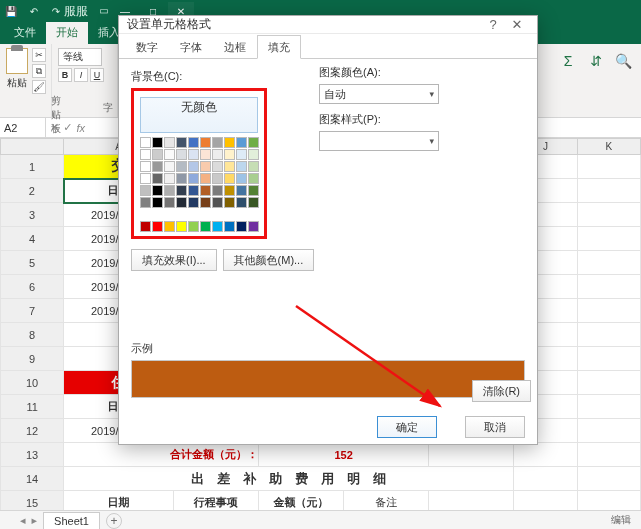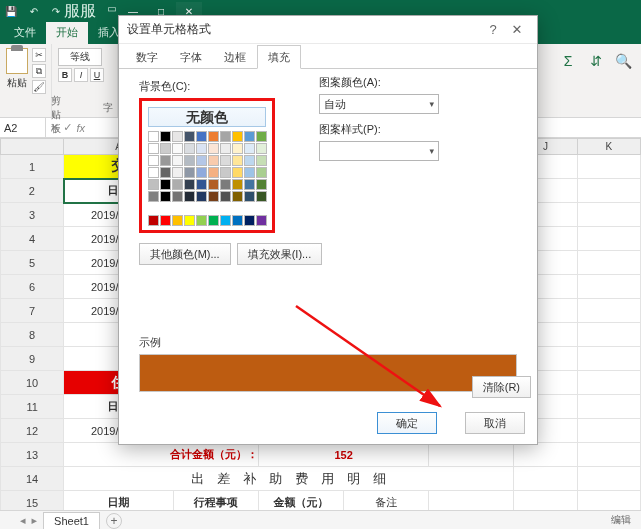--- a/index.html
+++ b/index.html
@@ -24,21 +24,21 @@
 .rgroup { border-right: 1px solid #e1e1e1; padding: 4px 6px 2px 6px; display: flex; flex-direction: column; justify-content: space-between; }
 .rgroup-label { text-align: center; font-size: 10px; color: #666; margin-left: 45px; }
 .clipboard-top { display: flex; gap: 4px; align-items: flex-start; }
 .paste-big { display: flex; flex-direction: column; align-items: center; width: 30px; }
 .paste-icon { width: 22px; height: 26px; background: #fff; border: 1px solid #c9a961; position: relative; }
 .paste-icon::before { content: ""; position: absolute; top: -4px; left: 4px; width: 12px; height: 6px; background: #888; border-radius: 2px 2px 0 0; }
 .mini-btns { display: flex; flex-direction: column; gap: 2px; }
 .mini-btn { width: 14px; height: 14px; border: 1px solid #ccc; background: #fff; font-size: 9px; display:flex; align-items:center; justify-content:center;}
 .font-controls { display: flex; flex-direction: column; gap: 2px; }
 .font-row { display: flex; gap: 2px; }
-.font-select { border: 1px solid #c6c6c6; background: #fff; height: 18px; font-size: 10px; padding: 0 11px; display: flex; align-items: center; }
+.font-select { border: 1px solid #c6c6c6; background: #fff; height: 18px; font-size: 10px; padding: 0 4px; display: flex; align-items: center; }
 .tail-group { flex: 1; display:flex; justify-content:flex-end; align-items: flex-start; padding: 6px; gap: 6px; }
 .icon-stack { width: 22px; height: 22px; display:flex; align-items:center; justify-content:center; color: #217346; font-size: 14px; }
 
 
 .refbar { height: 20px; border-bottom: 1px solid #d6d6d6; display: flex; background: #fff; }
 .namebox { width: 46px; border-right: 1px solid #d6d6d6; padding: 2px 4px; font-size: 11px; display:flex; align-items:center; }
 .fx-btns { display: flex; align-items: center; padding: 0 4px; gap: 4px; color: #888; }
 .fx-input { flex: 1; padding: 2px 4px; }
 
 
@@ -55,29 +55,29 @@
 .sheet-add { width: 16px; height: 16px; border: 1px solid #ccc; border-radius: 50%; display:flex; align-items:center; justify-content:center; font-size: 12px; color: #666; }
 
 
 .dialog { position: absolute; left: 118px; top: 15px; width: 420px; height: 430px; background: #fff; border: 1px solid #aaa; box-shadow: 0 4px 20px rgba(0,0,0,0.3); display: flex; flex-direction: column; }
 .dlg-title { height: 28px; display: flex; align-items: center; padding: 0 8px; font-size: 12px; border-bottom: 1px solid #eaeaea; }
 .dlg-title .t { flex: 1; }
 .dlg-title .hbtn { width: 24px; text-align: center; color: #666; font-size: 13px; }
 .dlg-tabs { display: flex; border-bottom: 1px solid #ccc; padding-left: 6px; }
 .dlg-tab { padding: 4px 10px 3px 10px; font-size: 11px; color: #444; border: 1px solid transparent; position: relative; top: 1px; cursor: default; }
 .dlg-tab.active { border: 1px solid #ccc; border-bottom: 1px solid #fff; background: #fff; }
-.dlg-body { flex: 1; padding: 10px 20px; position: relative; }
+.dlg-body { flex: 1; padding: 10px 12px; position: relative; }
 .dlg-label { font-size: 11px; margin-bottom: 4px; }
 .dlg-select { width: 120px; height: 20px; border: 1px solid #b5b5b5; background: #fff; display: flex; align-items: center; justify-content: space-between; padding: 0 4px; font-size: 11px; }
 .dlg-select .chev { color: #555; font-size: 9px; }
 .dlg-right { position: absolute; left: 200px; top: 6px; }
 .dlg-right-row { margin-bottom: 8px; }
 
 .palette-box { border: 3px solid #e11; padding: 6px 6px 4px 6px; width: 136px; background: #fff; }
-.nocolor-btn { width: 100%; height: 20px; border: 1px solid #a6c8e6; background: linear-gradient(#f4f9fe,#eaf3fb); font-size: 14px; text-align: center; line-height: 18px; margin-bottom: 4px; font-weight: bold; }
+.nocolor-btn { width: 100%; height: 36px; border: 1px solid #a6c8e6; background: linear-gradient(#f4f9fe,#eaf3fb); font-size: 12px; text-align: center; line-height: 18px; margin-bottom: 4px; }
 .swatch-grid { display: grid; grid-template-columns: repeat(10, 11px); grid-auto-rows: 11px; gap: 1px; }
 .swatch { border: 1px solid #bbb; }
 .sep-row { height: 4px; grid-column: 1 / -1; }
 
 .small-btn { height: 22px; border: 1px solid #bfbfbf; background: linear-gradient(#fff,#f0f0f0); font-size: 11px; padding: 0 10px; display: inline-flex; align-items: center; }
 .btn-row { margin-top: 10px; display: flex; gap: 6px; }
 
 .ex-label { font-size: 11px; margin-top: 24px; }
 .ex-box { margin-top: 4px; height: 38px; border: 1px solid #c7c7c7; background: #bd5c11; }
 
@@ -90,21 +90,21 @@
 </head>
 <body>
 
 <div class="titlebar">
   <div class="qat">
     <span class="qat-btn">💾</span>
     <span class="qat-btn">↶</span>
     <span class="qat-btn">↷</span>
   </div>
   <div class="qat" style="gap:8px">
-    <span style="font-size:16px;color:#d8efe5">服服</span>
+    <span style="font-size:12px;color:#d8efe5">服服</span>
     <span class="qat-btn">▭</span>
   </div>
   <div class="win-btns">
     <span class="win-btn">—</span>
     <span class="win-btn">□</span>
     <span class="win-btn close">✕</span>
   </div>
 </div>
 
 <div class="ribbon-tabs">
@@ -303,21 +303,21 @@
   <tr>
           <td class="rowhead">13</td>
     <td colspan="2" style="color:#c00;font-weight:bold;text-align:right">合计金额（元）：</td>
     <td colspan="2" style="color:#c00;font-weight:bold">152</td>
     <td></td>
           <td></td>
           <td></td>
   </tr>
   <tr>
           <td class="rowhead">14</td>
-    <td colspan="5" style="font-weight:normal;font-size:13px">出　差　补　助　费　用　明　细</td>
+    <td colspan="5" style="font-weight:bold;font-size:13px">出　差　补　助　费　用　明　细</td>
     <td></td>
           <td></td>
   </tr>
   <tr>
           <td class="rowhead">15</td>
     <td style="font-weight:bold">日期</td>
     <td style="font-weight:bold">行程事项</td>
     <td style="font-weight:bold">金额（元）</td>
     <td style="font-weight:normal">备注</td>
     <td></td>
@@ -421,22 +421,22 @@
           <div class="swatch" style="background: rgb(146, 208, 80);"></div>
           <div class="swatch" style="background: rgb(0, 176, 80);"></div>
           <div class="swatch" style="background: rgb(0, 176, 240);"></div>
           <div class="swatch" style="background: rgb(0, 112, 192);"></div>
           <div class="swatch" style="background: rgb(0, 32, 96);"></div>
           <div class="swatch" style="background: rgb(112, 48, 160);"></div>
         </div>
     </div>
 
     <div class="btn-row">
+      <div class="small-btn">填充效果(I)...</div>
       <div class="small-btn">其他颜色(M)...</div>
-      <div class="small-btn">填充效果(I)...</div>
     </div>
 
     <div class="dlg-right">
       <div class="dlg-right-row">
         <div class="dlg-label">图案颜色(A):</div>
         <div class="dlg-select">
           <span>自动</span>
           <span class="chev">▾</span>
         </div>
       </div>

